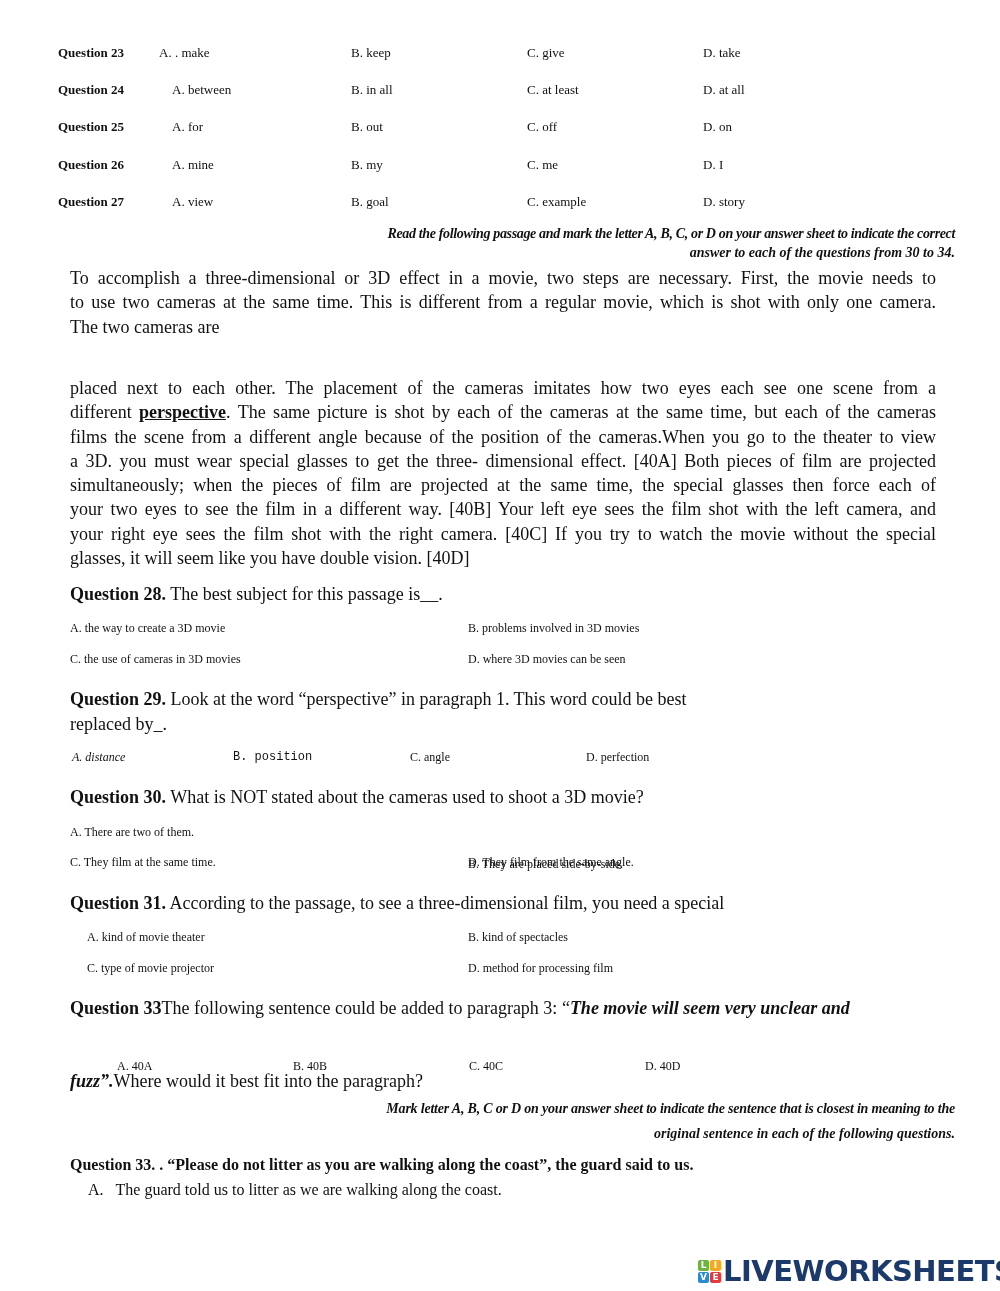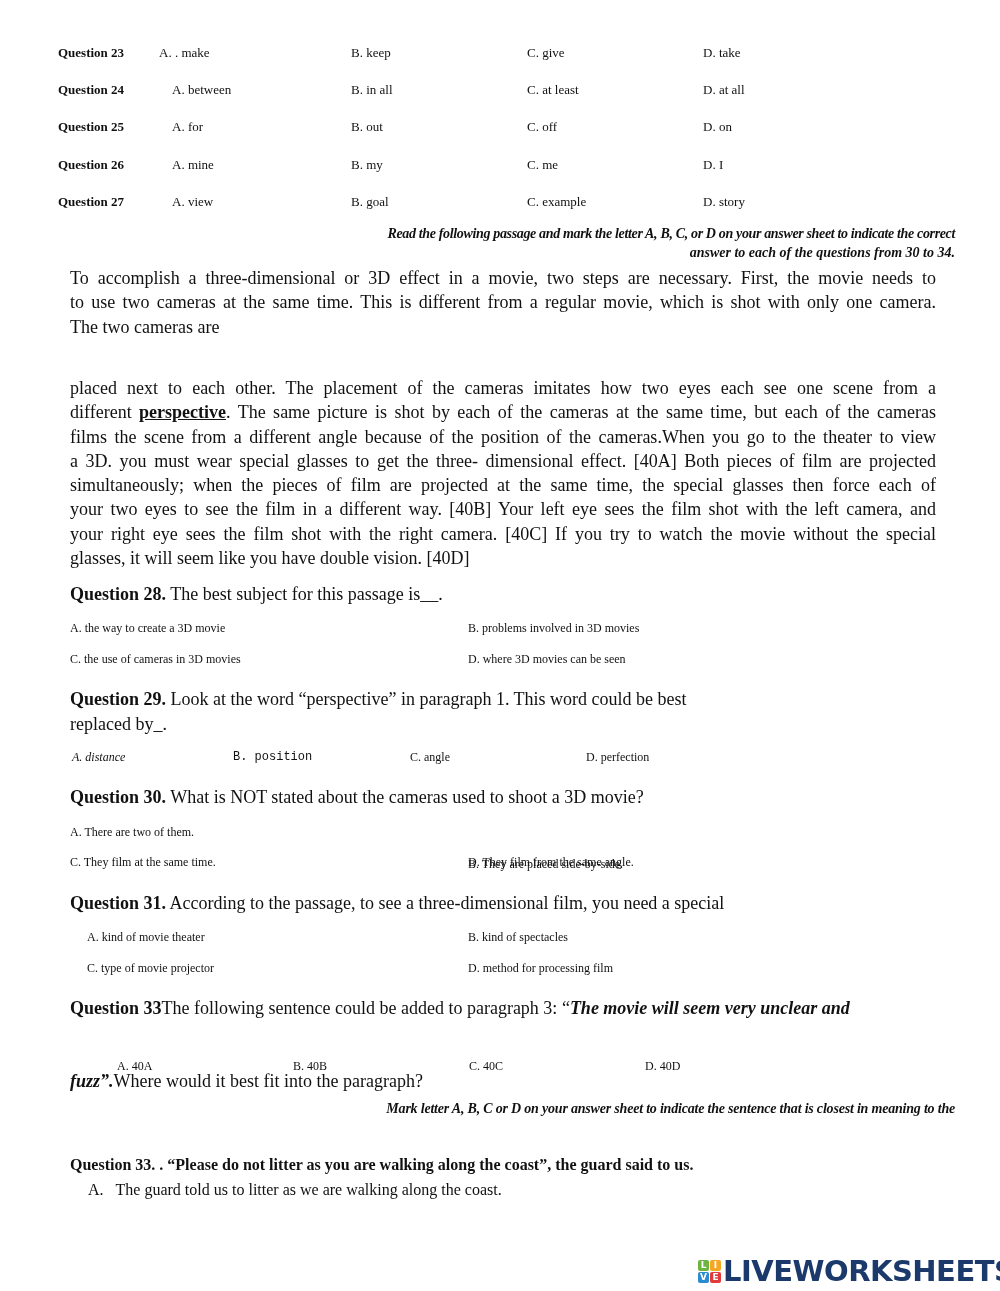--- a/index.html
+++ b/index.html
@@ -123,20 +123,21 @@
 <div class="abs" style="left:70px; top:1023px;margin-top:48px;">
   <span class="bi">fuzz”.</span><span>Where would it best fit into the paragraph?</span>
 </div>
 <div class="opt" style="left:117px; top:1059px;">A. 40A</div>
 <div class="opt" style="left:293px; top:1059px;">B. 40B</div>
 <div class="opt" style="left:469px; top:1059px;">C. 40C</div>
 <div class="opt" style="left:645px; top:1059px;">D. 40D</div>
 
 <div class="instr" style="top:1097px">
   <div style="white-space:nowrap; letter-spacing:-0.2px;">Mark letter A, B, C or D on your answer sheet to indicate the sentence that is closest in meaning to the</div>
+  <div style="white-space:nowrap; margin-top:1px;">original sentence in each of the following questions.</div>
 </div>
 
 <div class="abs b" style="left:70px; top:1156px; font-size:16px;">Question 33. . “Please do not litter as you are walking along the coast”, the guard said to us.</div>
 <div class="abs" style="left:88px; top:1181px; font-size:16px;">
   <span>A.</span>&nbsp;&nbsp;&nbsp;<span>The guard told us to litter as we are walking along the coast.</span>
 </div>
 
 <div class="logo">
   <div class="logo-grid">
     <div style="background:#6cb33f">L</div>

